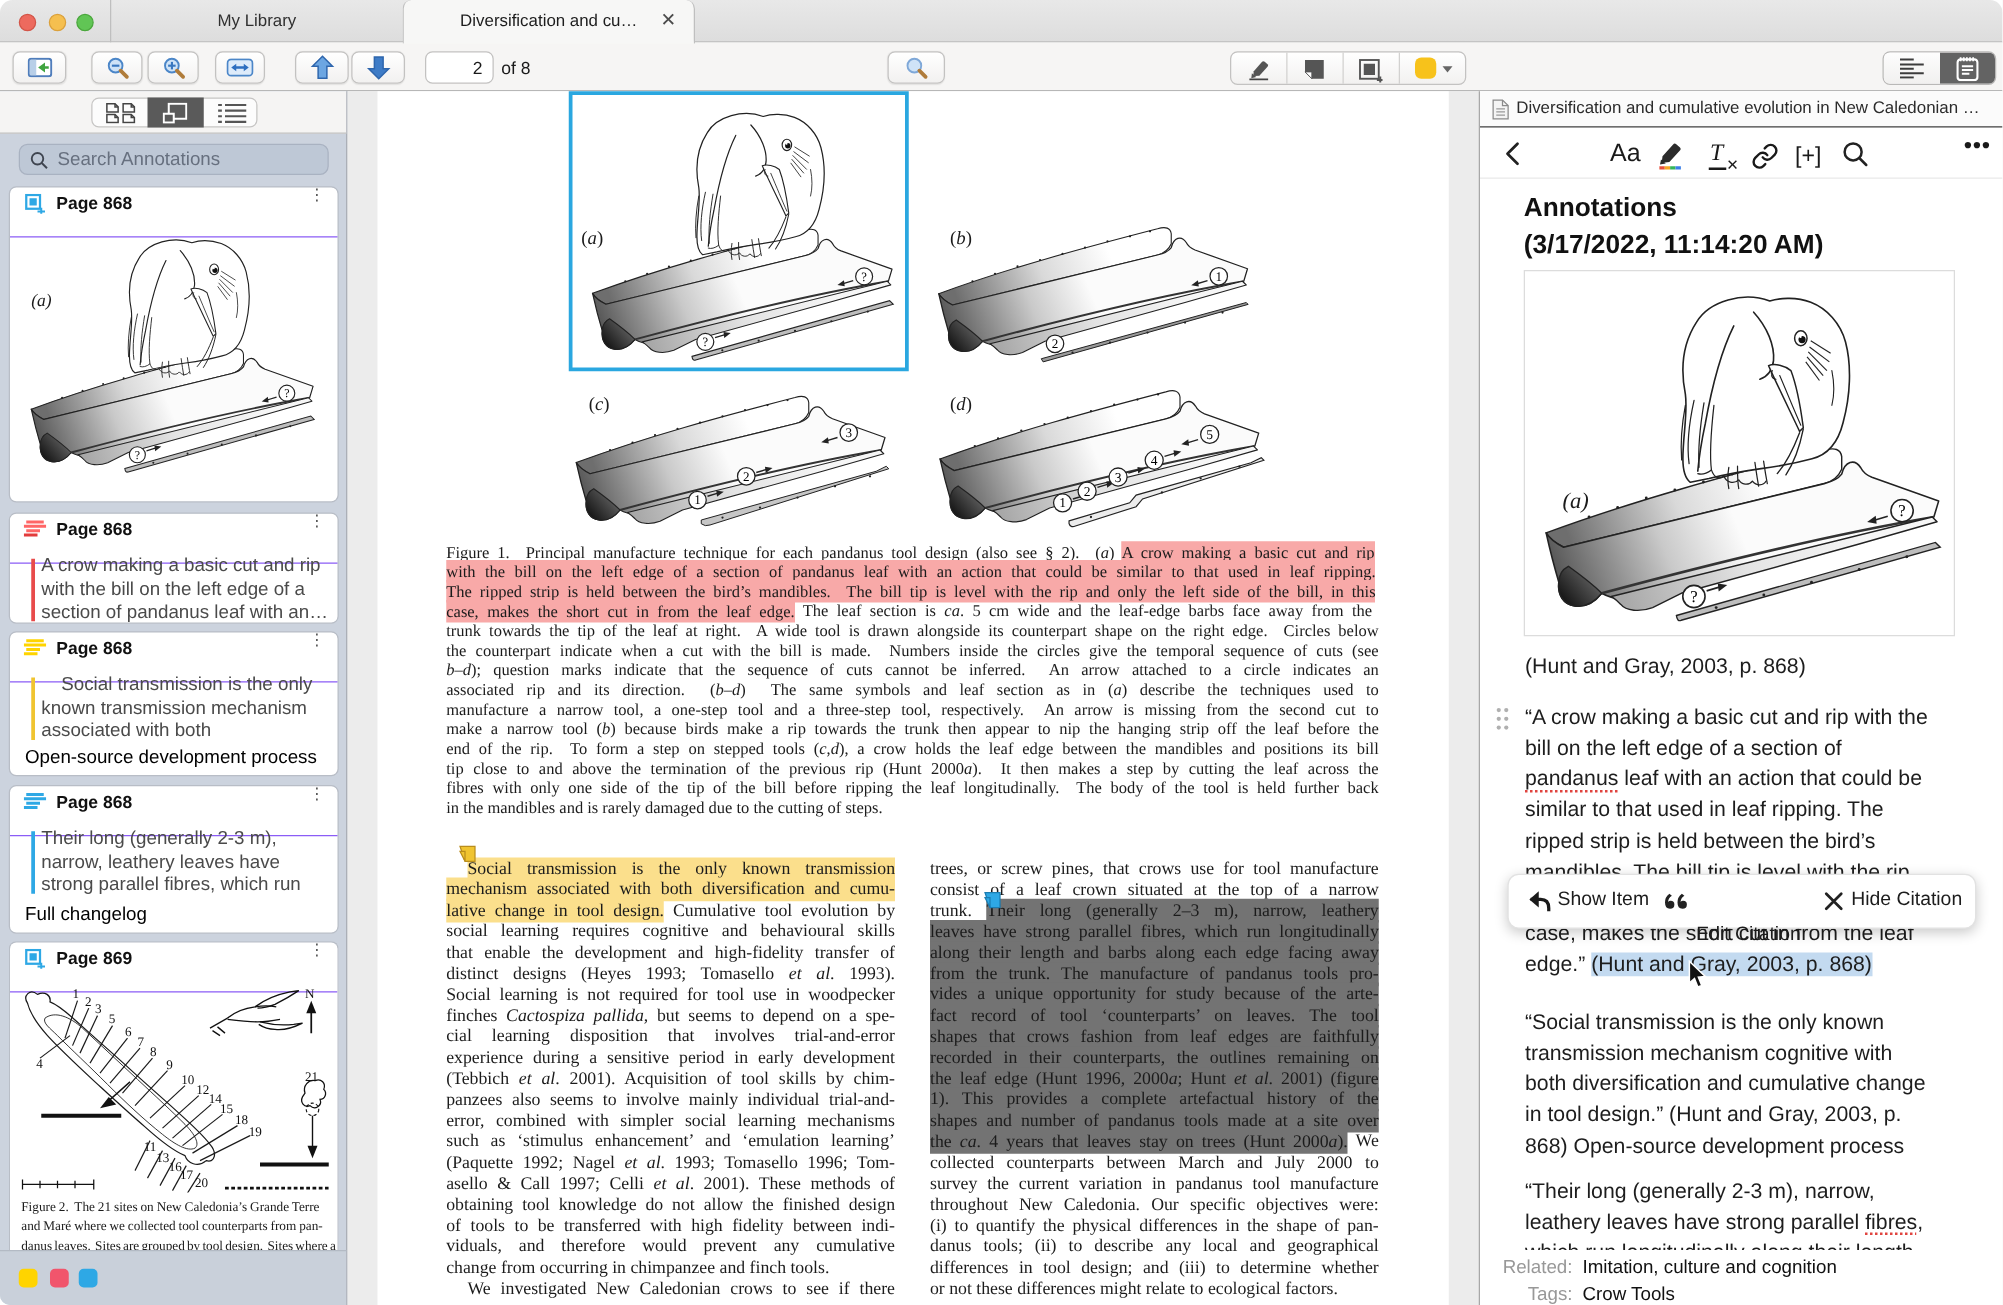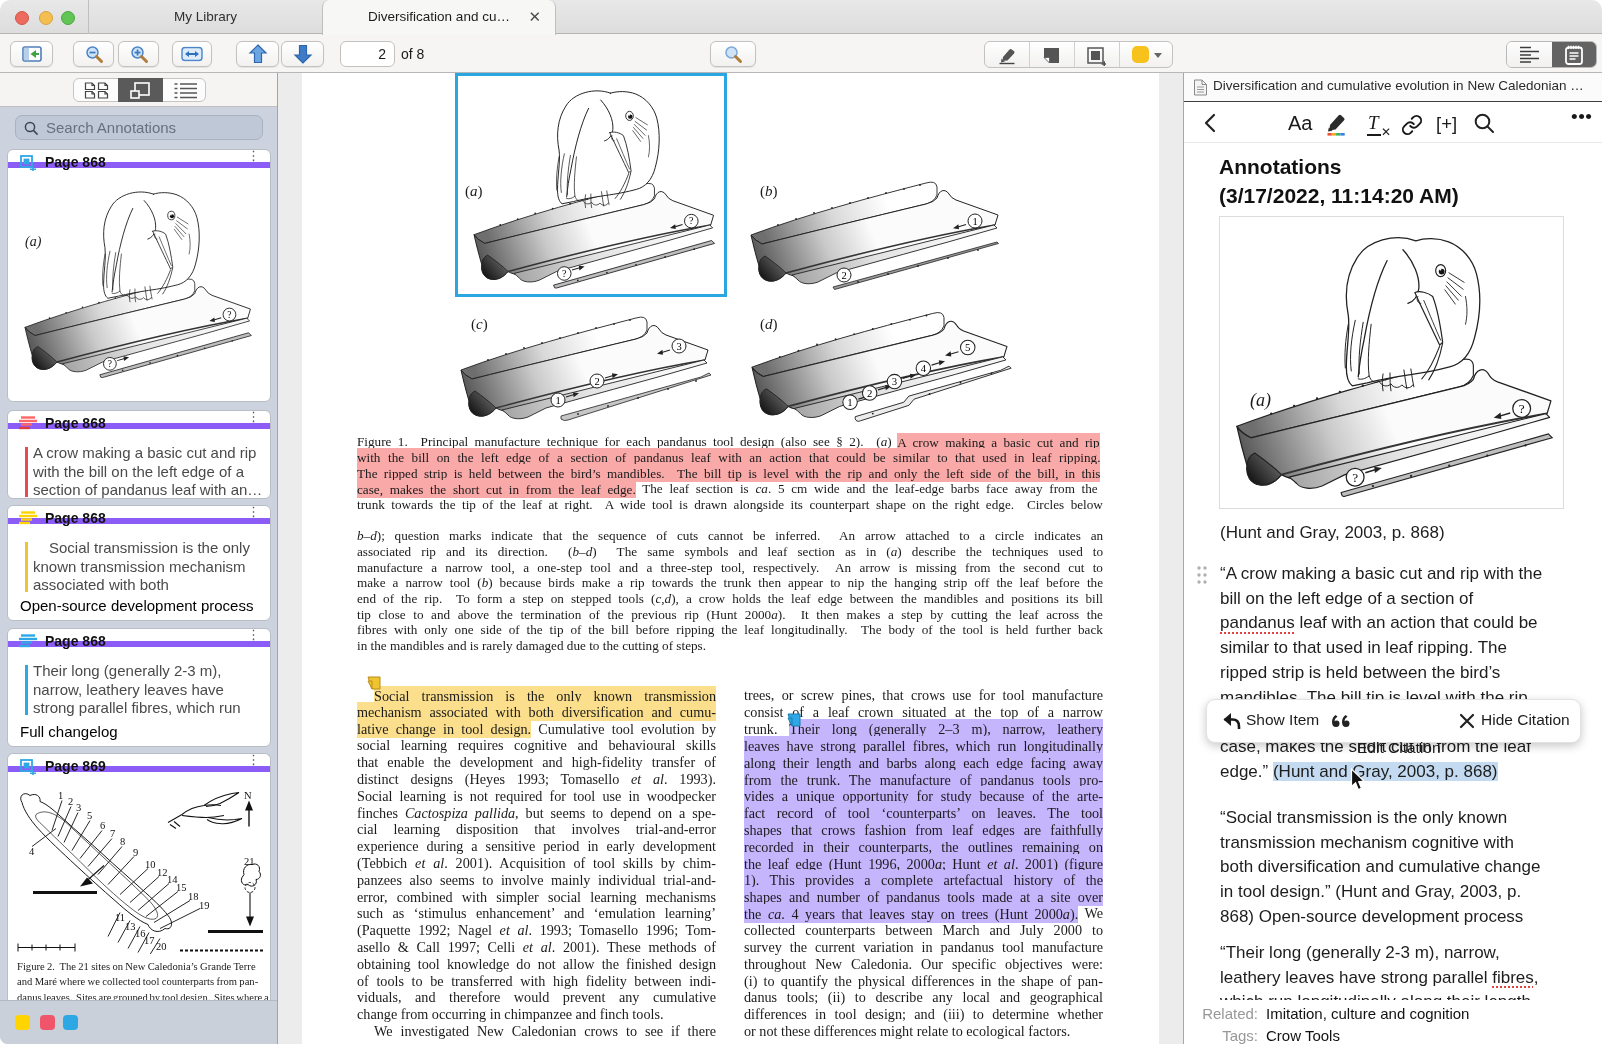--- a/index.html
+++ b/index.html
@@ -33,37 +33,37 @@
 #viewtoggle .seg2 { position:absolute; left:45px; top:0; width:46px; height:25px; background:#636363; }
 
 #leftpanel { position:absolute; left:0; top:73px; width:278px; height:971px; background:#ccd3de; border-right:1px solid #a0a4ab; }
 #lp-top { position:absolute; left:0; top:0; width:277px; height:34px; background:#f5f4f3; border-bottom:1px solid #c0c0c0; }
 #lp-seg { position:absolute; left:73px; top:5px; width:133px; height:24px; background:#fcfcfc; border:1px solid #c6c5c4; border-radius:6px; }
 #lp-seg .mid { position:absolute; left:44px; top:-1px; width:45px; height:24px; background:#5a5a5a; }
 #searchwrap { position:absolute; left:0; top:35px; width:277px; height:47px; }
 #searchbox { position:absolute; left:15px; top:7px; width:248px; height:25px; background:#bec8d6; border:1px solid #a9b2c1; border-radius:7px;
   color:#67707f; font-size:15px; line-height:23px; padding-left:30px; }
 .card { position:absolute; left:7px; width:264px; background:#fff; border:1px solid #b8bdc6; border-radius:6px; }
-.chead { position:relative; height:18px; border-bottom:6px solid #8b5cf6; }
+.chead { position:relative; height:40px; border-bottom:1px solid #8b5cf6; }
 .chead .pg { position:absolute; left:37px; top:4px; font-size:14px; font-weight:bold; color:#111; }
 .chead .dots { position:absolute; right:10px; top:3px; color:#555; font-size:13px; letter-spacing:0; line-height:6px; }
 .cq { position:absolute; font-size:15px; color:#4a4a4a; }
 .cq .bar { position:absolute; left:0; top:3px; width:3px; }
 .cq .ln { white-space:nowrap; height:18.5px; line-height:18.5px; }
 .ccomment { position:absolute; font-size:15px; color:#000; white-space:nowrap; }
 #lp-bottom { position:absolute; left:0; bottom:0; width:277px; height:44px; background:#c9d0da; border-top:1px solid #b3bac4; }
 .swatch { position:absolute; top:14px; width:15px; height:15px; border-radius:4px; }
 
 #pdfview { position:absolute; left:278px; top:73px; width:906px; height:971px; background:#ececec; border-right:1px solid #a8a8a8; }
 #page { position:absolute; left:24px; top:0; width:857px; height:971px; background:#fff; font-family:"Liberation Serif", serif; }
 .capline { position:absolute; left:55px; width:746px; height:15.7px; font-size:13.2px; color:#1b1b1b; white-space:nowrap; }
 .colline { position:absolute; width:359px; height:16.8px; font-size:14.2px; color:#1b1b1b; white-space:nowrap; }
 .hlr { background:#f8a9a8; padding:1.5px 0; }
 .hly { background:#fbdf8c; padding:1.5px 0; }
-.hlb { background:#c4b5fd; padding:1.5px 0; }
+.hlb { background:#737373; padding:1.5px 0; }
 #bluerect { position:absolute; left:153px; top:0px; width:272px; height:224px; border:3px solid #2aa7e0; }
 .flab { position:absolute; font-size:15px; color:#1b1b1b; font-family:"Liberation Serif",serif; }
 
 #rightbar { position:absolute; left:1184px; top:73px; width:418px; height:971px; background:#fff; }
 #rb-header { position:absolute; left:0; top:0; width:418px; height:29px; background:#fbfbfb; border-bottom:1px solid #404040; }
 #rb-title { position:absolute; left:29px; top:5px; font-size:13.5px; color:#2b2b2b; white-space:nowrap; }
 #rb-tools { position:absolute; left:0; top:30px; width:418px; height:40px; border-bottom:1px solid #e9e9e9; }
 #rb-content { position:absolute; left:0; top:71px; width:418px; height:900px; }
 .nt { position:absolute; left:35px; font-size:21px; font-weight:bold; color:#111; }
 #rb-imgbox { position:absolute; left:35px; top:72px; width:345px; height:293px; border:1px solid #dcdcdc; }
@@ -751,20 +751,21 @@
             <circle cx="212" cy="48" r="7" fill="#fff" stroke="#222" stroke-width="1"></circle>
             <text x="212" y="51.5" font-family="Liberation Serif, serif" font-size="10.5" text-anchor="middle">5</text>
             <path d="M203,52 L194,54.7" stroke="#222" stroke-width="1.1"></path>
             <path d="M196,56.7 L190,55.7 L195.4,51.7 Z" fill="#222"></path>
           </svg></div>
     <div class="capline" style="top:361.0px; word-spacing:3.11px;">Figure 1.&nbsp; Principal manufacture technique for each pandanus tool design (also see § 2).&nbsp; (<i>a</i>) <span class="hlr">A crow making a basic cut and rip</span></div>
     <div class="capline" style="top:376.7px; word-spacing:4.22px;"><span class="hlr">with the bill on the left edge of a section of pandanus leaf with an action that could be similar to that used in leaf ripping.</span></div>
     <div class="capline" style="top:392.4px; word-spacing:3.06px;"><span class="hlr">The ripped strip is held between the bird’s mandibles.&nbsp; The bill tip is level with the rip and only the left side of the bill, in this</span></div>
     <div class="capline" style="top:408.1px; word-spacing:3.42px;"><span class="hlr">case, makes the short cut in from the leaf edge.</span> The leaf section is <i>ca</i>. 5 cm wide and the leaf-edge barbs face away from the</div>
     <div class="capline" style="top:423.8px; word-spacing:3.13px;">trunk towards the tip of the leaf at right.&nbsp; A wide tool is drawn alongside its counterpart shape on the right edge.&nbsp; Circles below</div>
+    <div class="capline" style="top:439.5px; word-spacing:4.06px;">the counterpart indicate when a cut with the bill is made.&nbsp; Numbers inside the circles give the temporal sequence of cuts (see</div>
     <div class="capline" style="top:455.2px; word-spacing:6.49px;"><i>b</i>–<i>d</i>); question marks indicate that the sequence of cuts cannot be inferred.&nbsp; An arrow attached to a circle indicates an</div>
     <div class="capline" style="top:470.9px; word-spacing:6.80px;">associated rip and its direction.&nbsp; (<i>b</i>–<i>d</i>)&nbsp; The same symbols and leaf section as in (<i>a</i>) describe the techniques used to</div>
     <div class="capline" style="top:486.6px; word-spacing:5.01px;">manufacture a narrow tool, a one-step tool and a three-step tool, respectively.&nbsp; An arrow is missing from the second cut to</div>
     <div class="capline" style="top:502.3px; word-spacing:3.69px;">make a narrow tool (<i>b</i>) because birds make a rip towards the trunk then appear to nip the hanging strip off the leaf before the</div>
     <div class="capline" style="top:518.0px; word-spacing:3.75px;">end of the rip.&nbsp; To form a step on stepped tools (<i>c</i>,<i>d</i>), a crow holds the leaf edge between the mandibles and positions its bill</div>
     <div class="capline" style="top:533.7px; word-spacing:4.30px;">tip close to and above the termination of the previous rip (Hunt 2000<i>a</i>).&nbsp; It then makes a step by cutting the leaf across the</div>
     <div class="capline" style="top:549.4px; word-spacing:3.60px;">fibres with only one side of the tip of the bill before ripping the leaf longitudinally.&nbsp; The body of the tool is held further back</div>
     <div class="capline" style="top:565.1px;">in the mandibles and is rarely damaged due to the cutting of steps.</div>
     <div class="colline" style="left:55px; top:614.0px; word-spacing:8.53px;"><span style="display:inline-block;width:17px;"></span><span class="hly">Social transmission is the only known transmission</span></div>
     <div class="colline" style="left:55px; top:630.8px; word-spacing:4.28px;"><span class="hly">mechanism associated with both diversification and cumu-</span></div>

